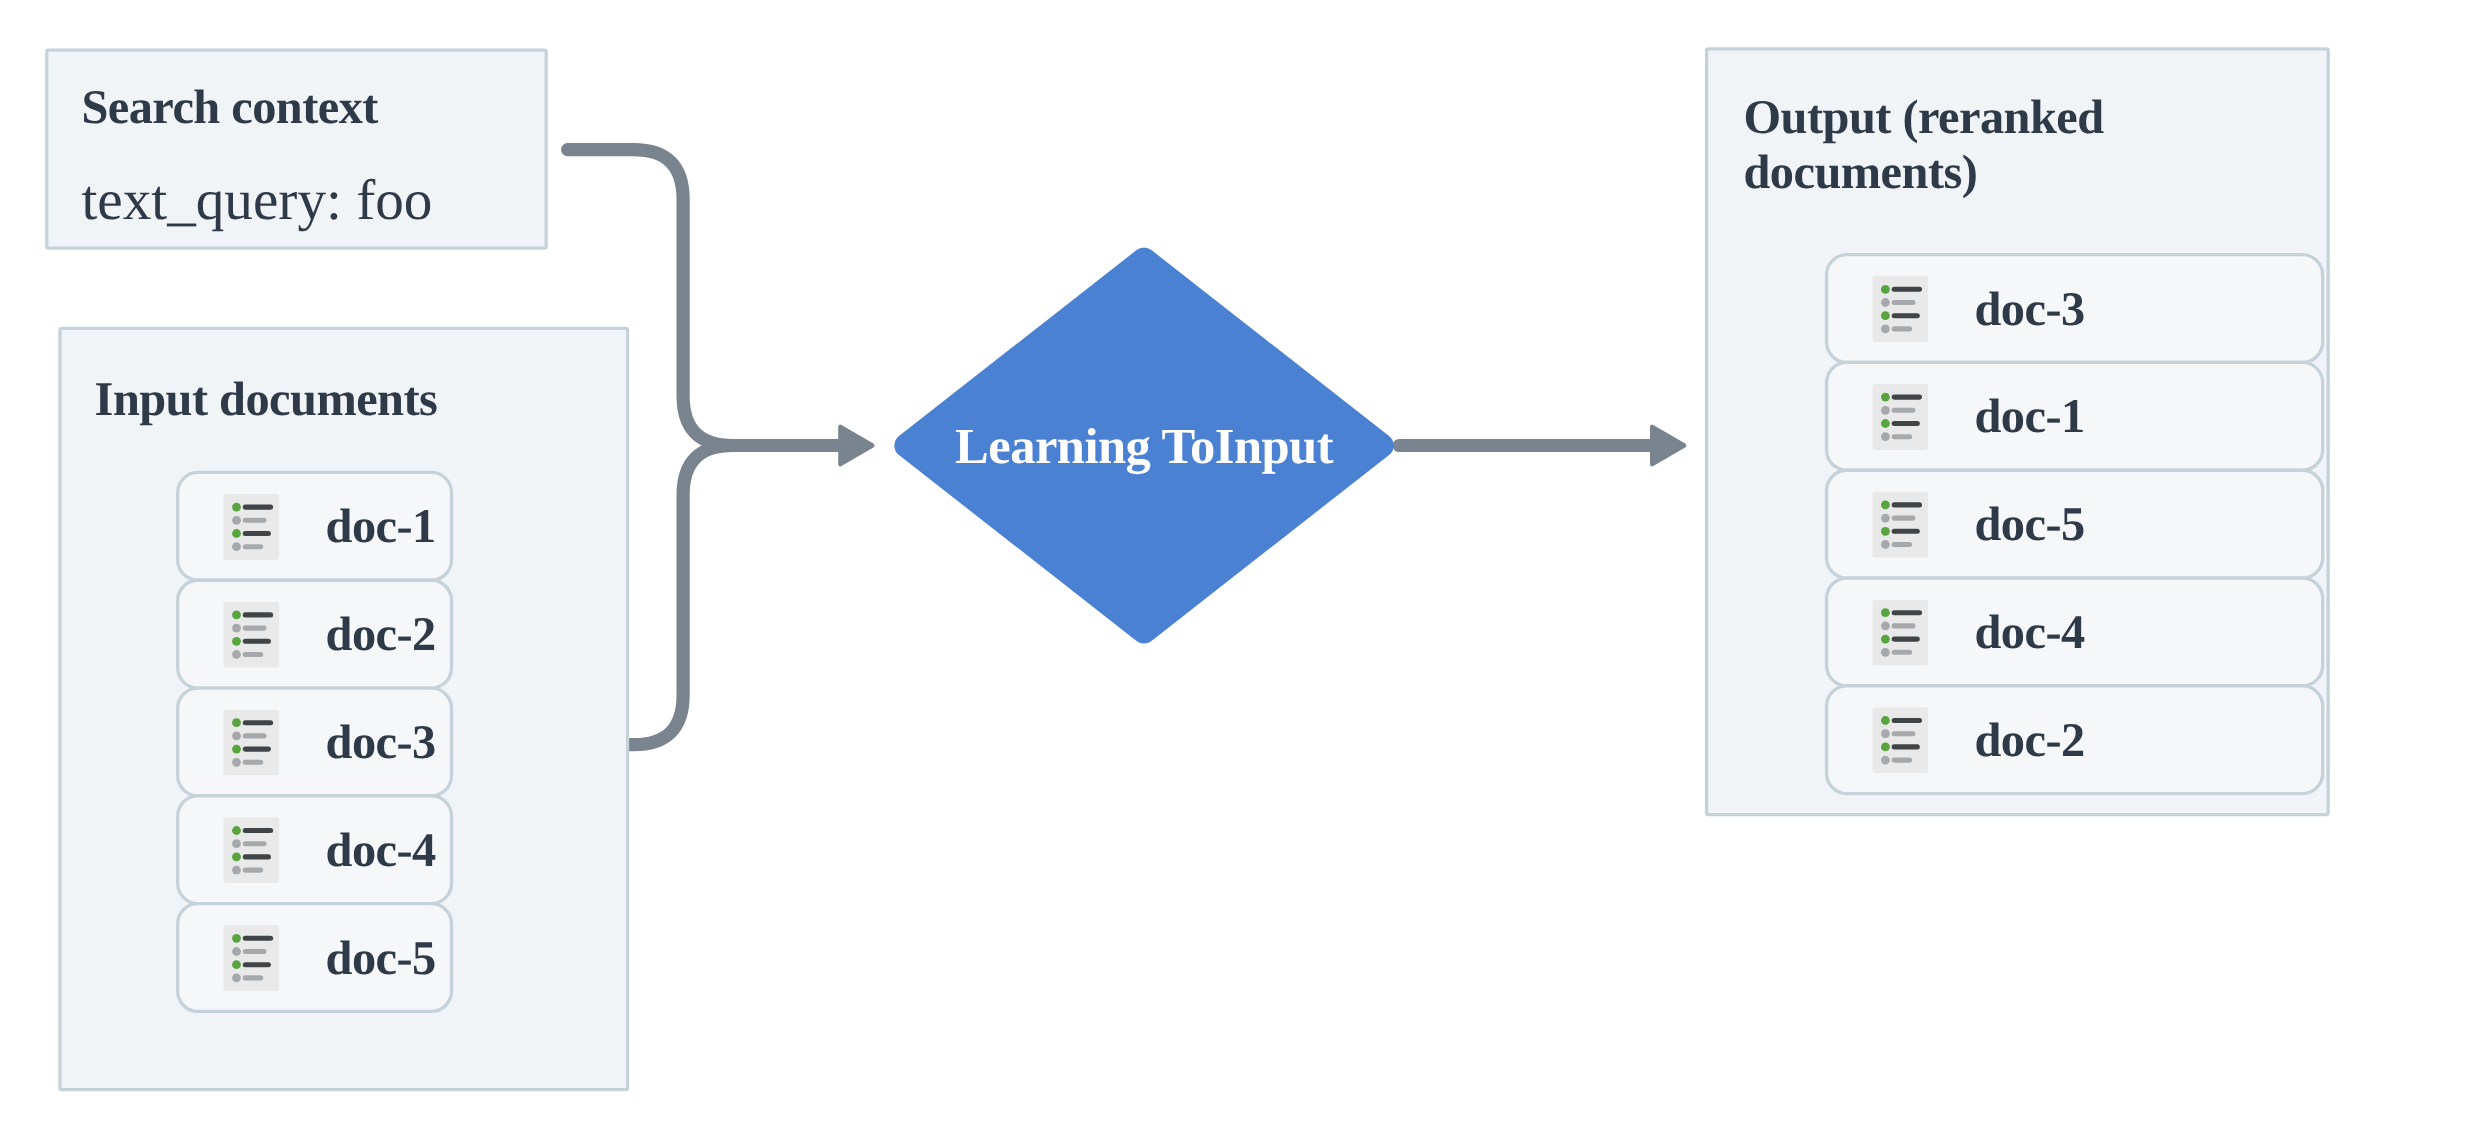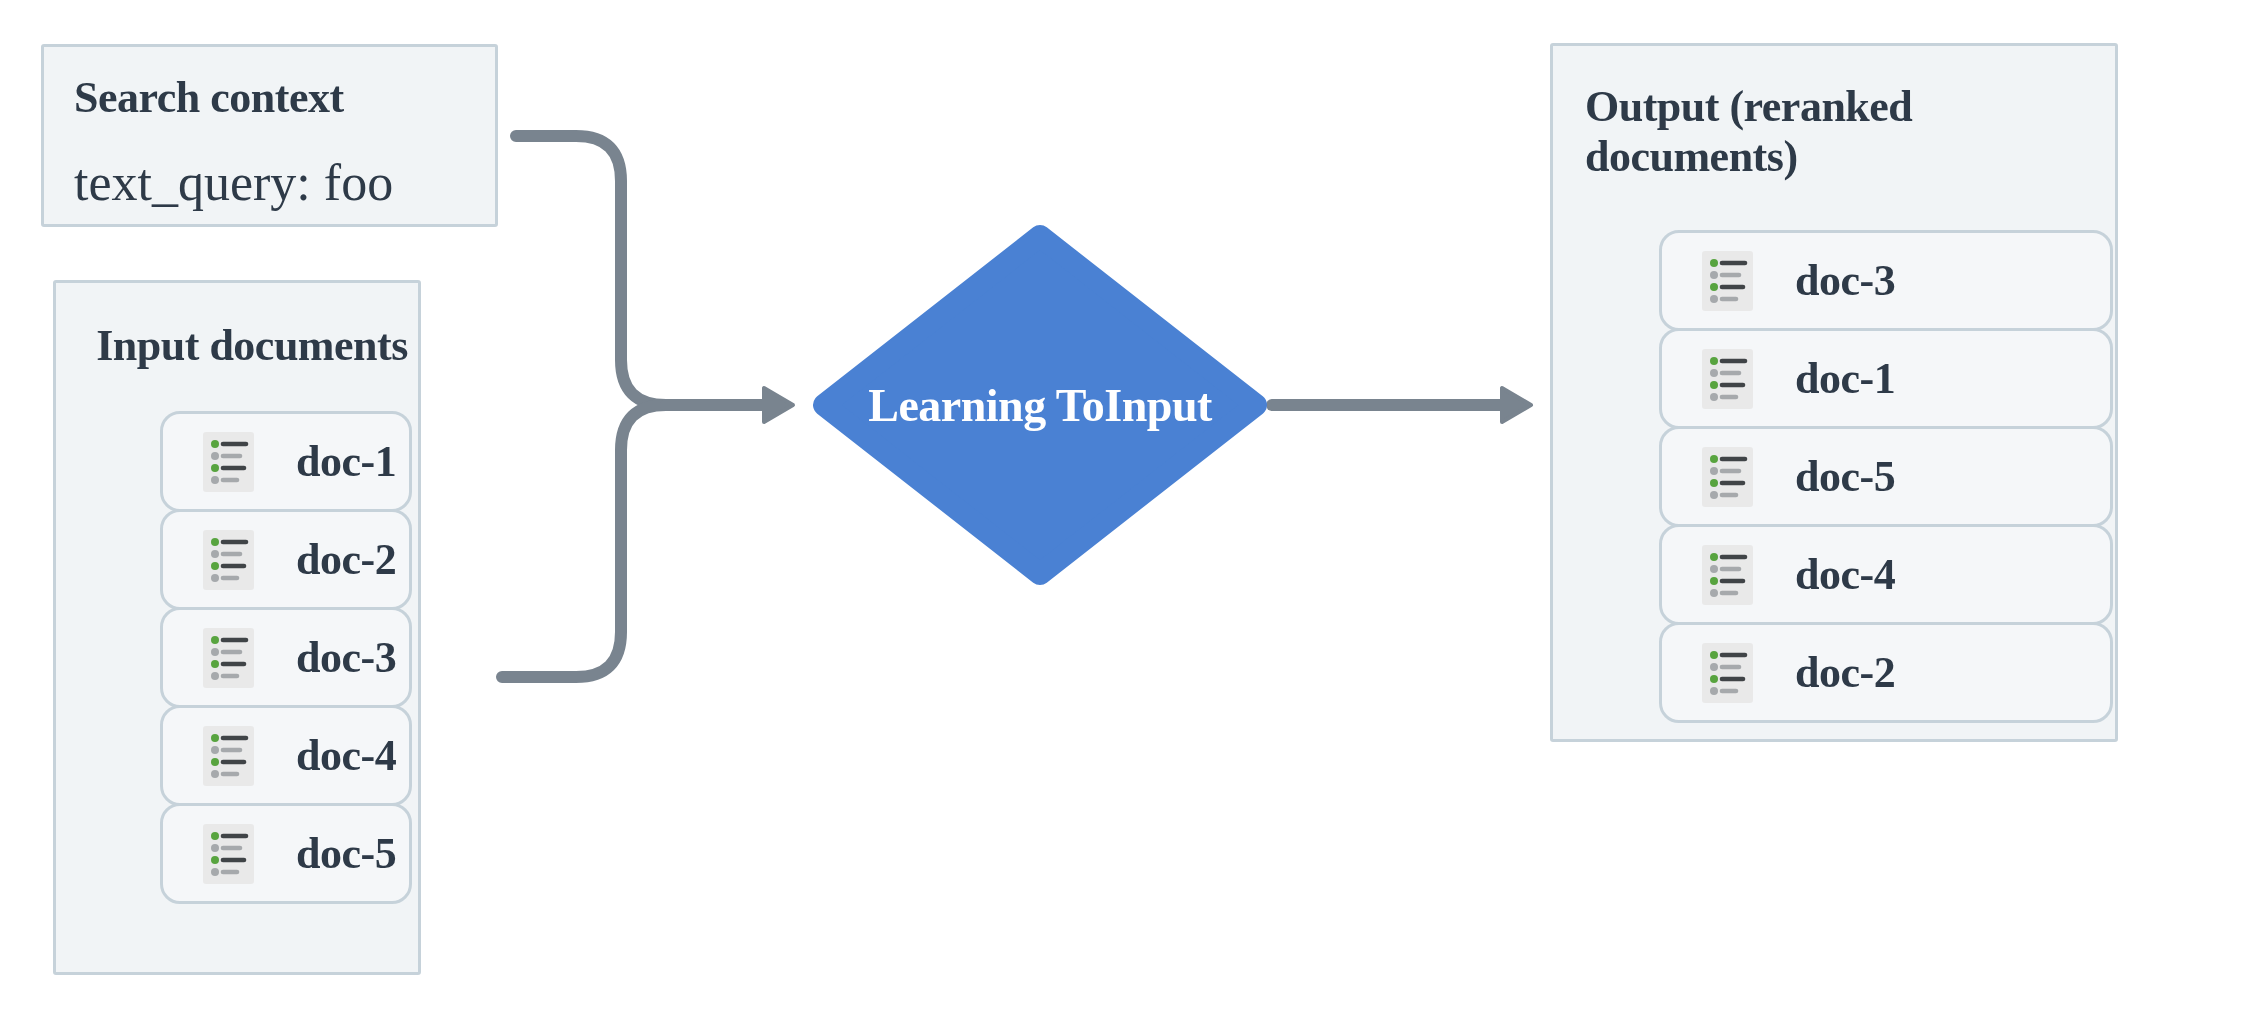--- a/index.html
+++ b/index.html
@@ -35,21 +35,21 @@
     border:3px solid var(--panel-border);
     border-radius:3px;
   }
   .panel-title{
     font-size:44px;font-weight:700;line-height:50px;margin:0;
     letter-spacing:-0.5px;
   }
   #search-box{left:41px;top:44px;width:457px;height:183px;padding:26px 30px;}
   #search-box .panel-title{margin-bottom:24px;}
   #search-query{font-size:52px;line-height:48px;font-weight:400;margin-top:36px;}
-  #input-box{left:53px;top:280px;width:368px;height:695px;padding:38px 0 0 0;text-align:center;}
+  #input-box{left:53px;top:297px;width:519px;height:695px;padding:38px 0 0 0;}
   #input-box .panel-title{margin-left:30px;}
   #output-box{left:1550px;top:43px;width:568px;height:699px;padding:36px 0 0 0;}
   #output-box .panel-title{margin-left:32px;}
   
   .doc-stack{box-sizing:border-box;}
   #input-stack{margin:40px 0 0 76px;width:280px;}
   #output-stack{margin:48px 0 0 78px;width:482px;}
   .doc-item{
     box-sizing:border-box;height:101px;margin-top:-3px;
     display:flex;align-items:center;

